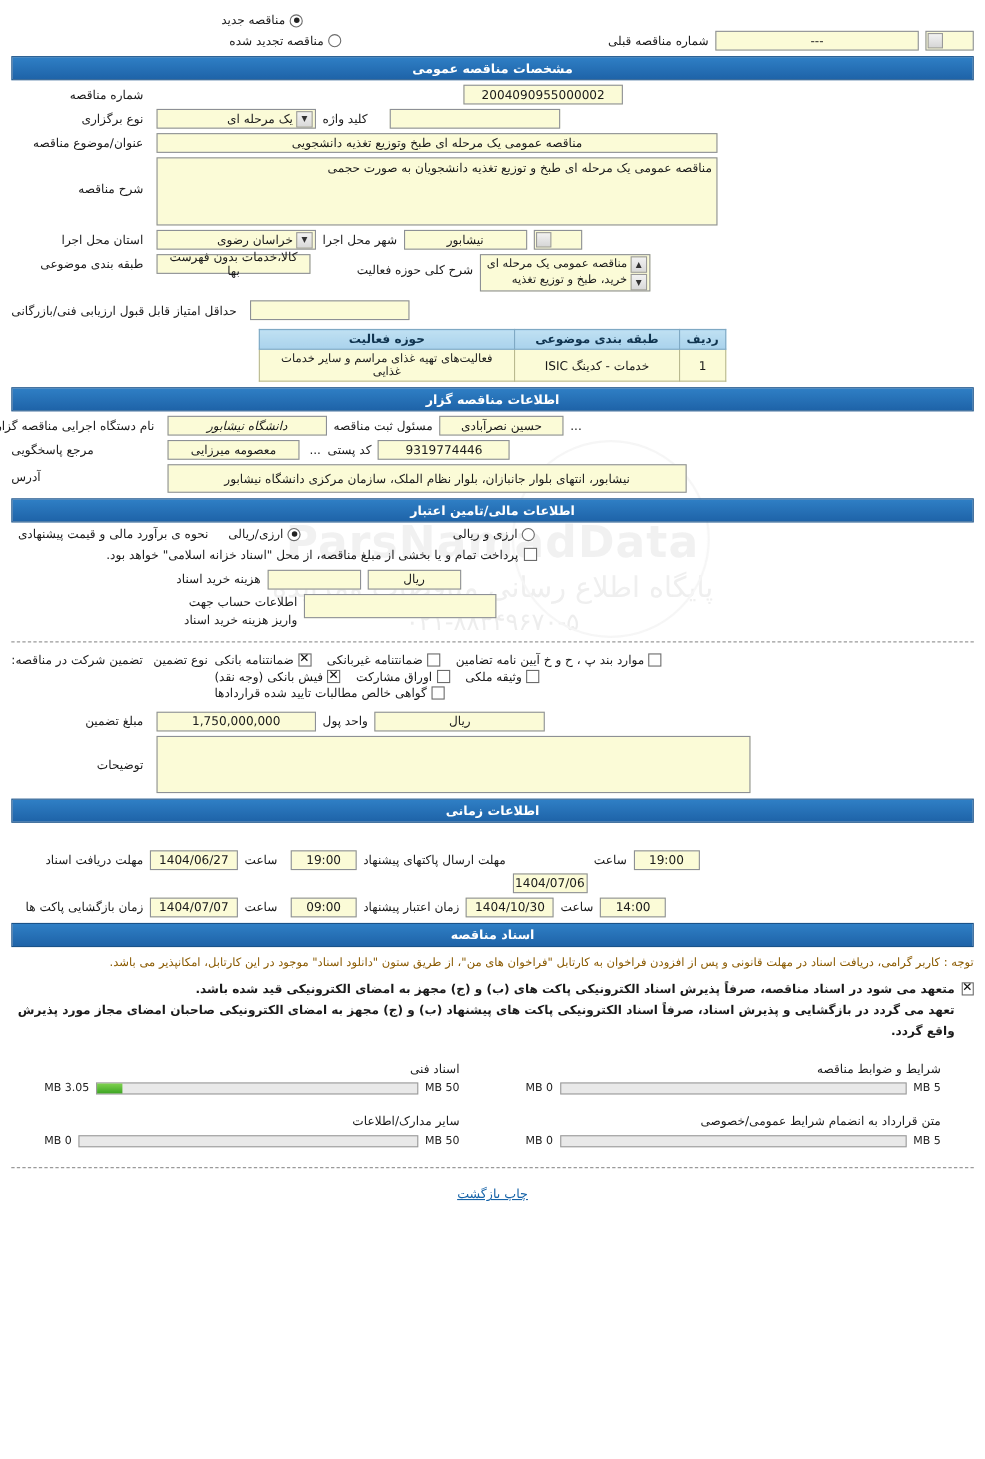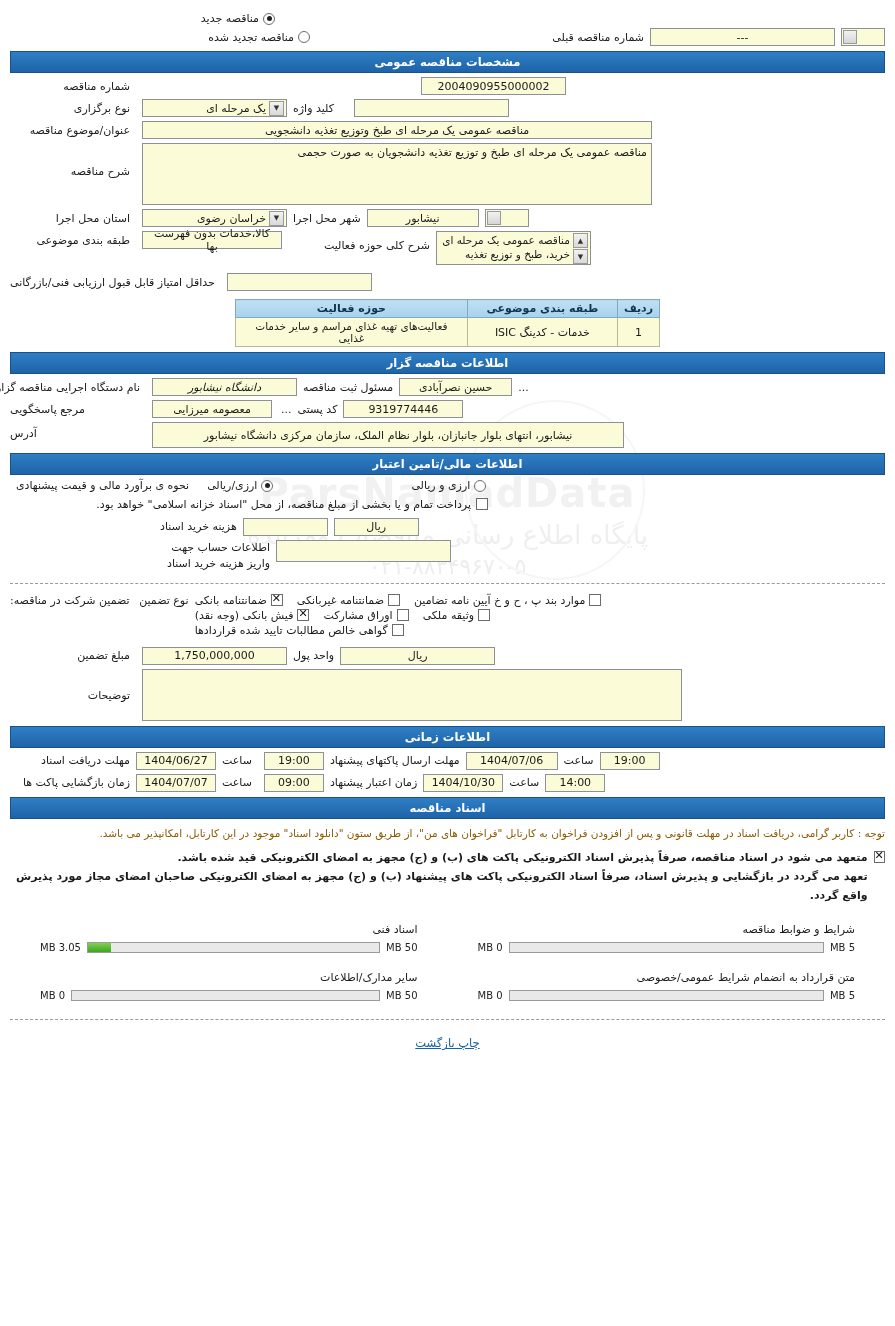--- a/index.html
+++ b/index.html
@@ -484,21 +484,21 @@
       <textarea class="f" style="width: 540px; height: 52px; margin-right: auto; margin-left: 6px;"></textarea>
       <span class="lbl w120" style="margin-top:20px;">توضیحات</span>
     </div>
 
     <div class="bar">اطلاعات زمانی</div>
 
     <div class="row" style="justify-content:flex-end;">
       <div style="display:flex; align-items:center; gap:6px; margin-right:auto;">
         <div class="fake" style="width:60px;">19:00</div>
         <span class="lbl">ساعت</span>
-        <div class="fake" style="width:92px;">1404/07/06</div>
+        <div class="fake" style="width:68px;margin-top:42px;">1404/07/06</div>
         <span class="lbl">مهلت ارسال پاکتهای پیشنهاد</span>
       </div>
       <div class="fake" style="width:60px; margin-left:6px;">19:00</div>
       <span class="lbl">ساعت</span>
       <div class="fake" style="width:80px;">1404/06/27</div>
       <span class="lbl w120">مهلت دریافت اسناد</span>
     </div>
 
     <div class="row" style="justify-content:flex-end;">
       <div style="display:flex; align-items:center; gap:6px; margin-right:auto;">

